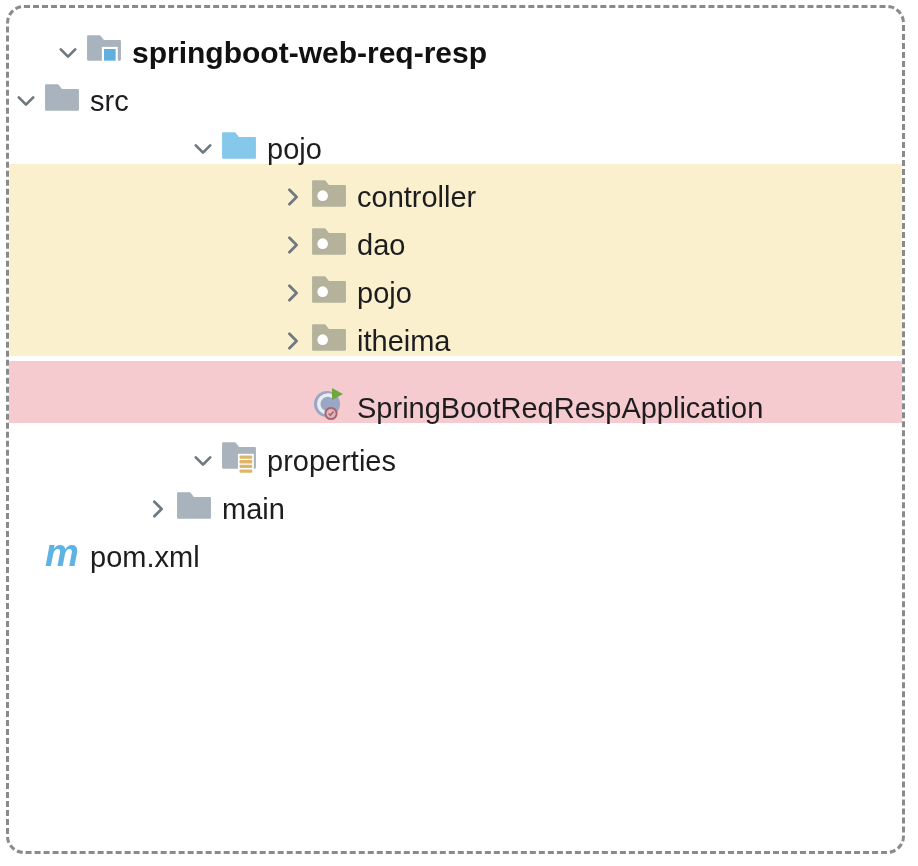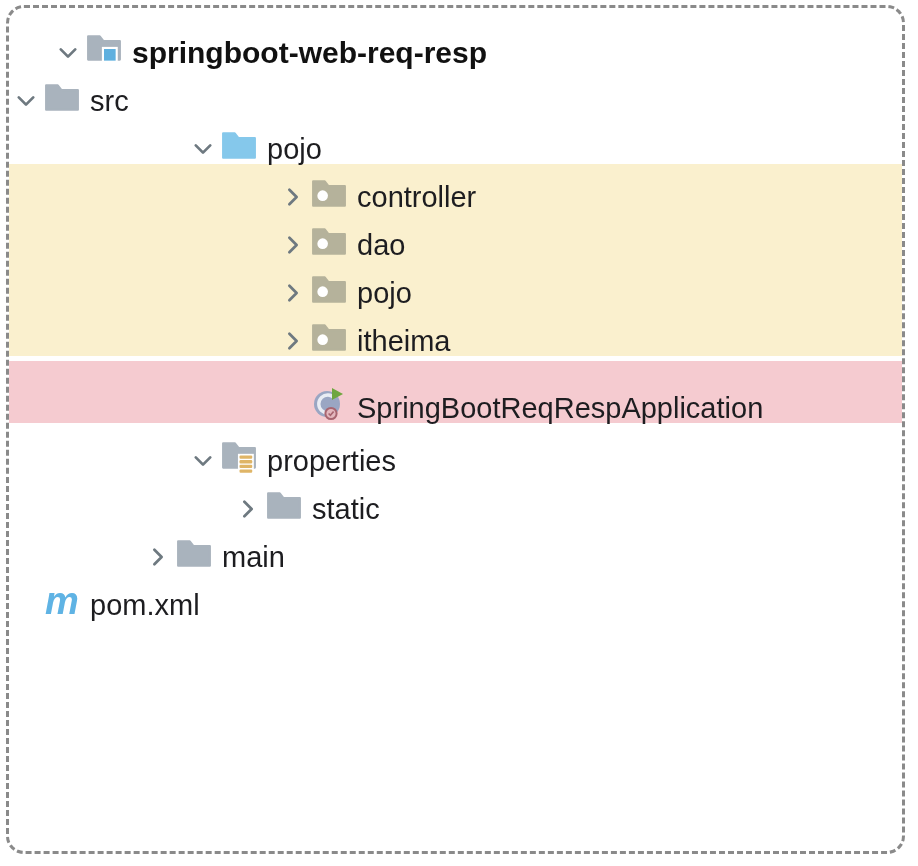--- a/index.html
+++ b/index.html
@@ -169,33 +169,20 @@
         <rect x="16" y="14" width="15" height="18" fill="#ffffff"></rect>
         <rect class="badge-gold" x="17.5" y="15.5" width="12" height="3.2" rx="1"></rect>
         <rect class="badge-gold" x="17.5" y="19.9" width="12" height="3.2" rx="1"></rect>
         <rect class="badge-gold" x="17.5" y="24.3" width="12" height="3.2" rx="1"></rect>
         <rect class="badge-gold" x="17.5" y="28.7" width="12" height="3.2" rx="1"></rect>
       </svg>
     </span>
     <span class="label">properties</span>
   </div>
 
-  <div class="row lvl-4">
-    <span class="chev">
-      <svg width="26" height="26" viewBox="0 0 18 18">
-          <path d="M6.5 4 L11.5 9 L6.5 14"></path>
-        </svg>
-    </span>
-    <span class="icon">
-      <svg width="36" height="32" viewBox="0 0 34 30">
-          <path class="f-body" d="M2 4 H13 L16.5 8.5 H32 V27 H2 Z"></path>
-        </svg>
-    </span>
-    <span class="label">static</span>
-  </div>
 
 
 
   <div class="row lvl-2">
     <span class="chev">
       <svg width="26" height="26" viewBox="0 0 18 18">
           <path d="M6.5 4 L11.5 9 L6.5 14"></path>
         </svg>
     </span>
     <span class="icon">

